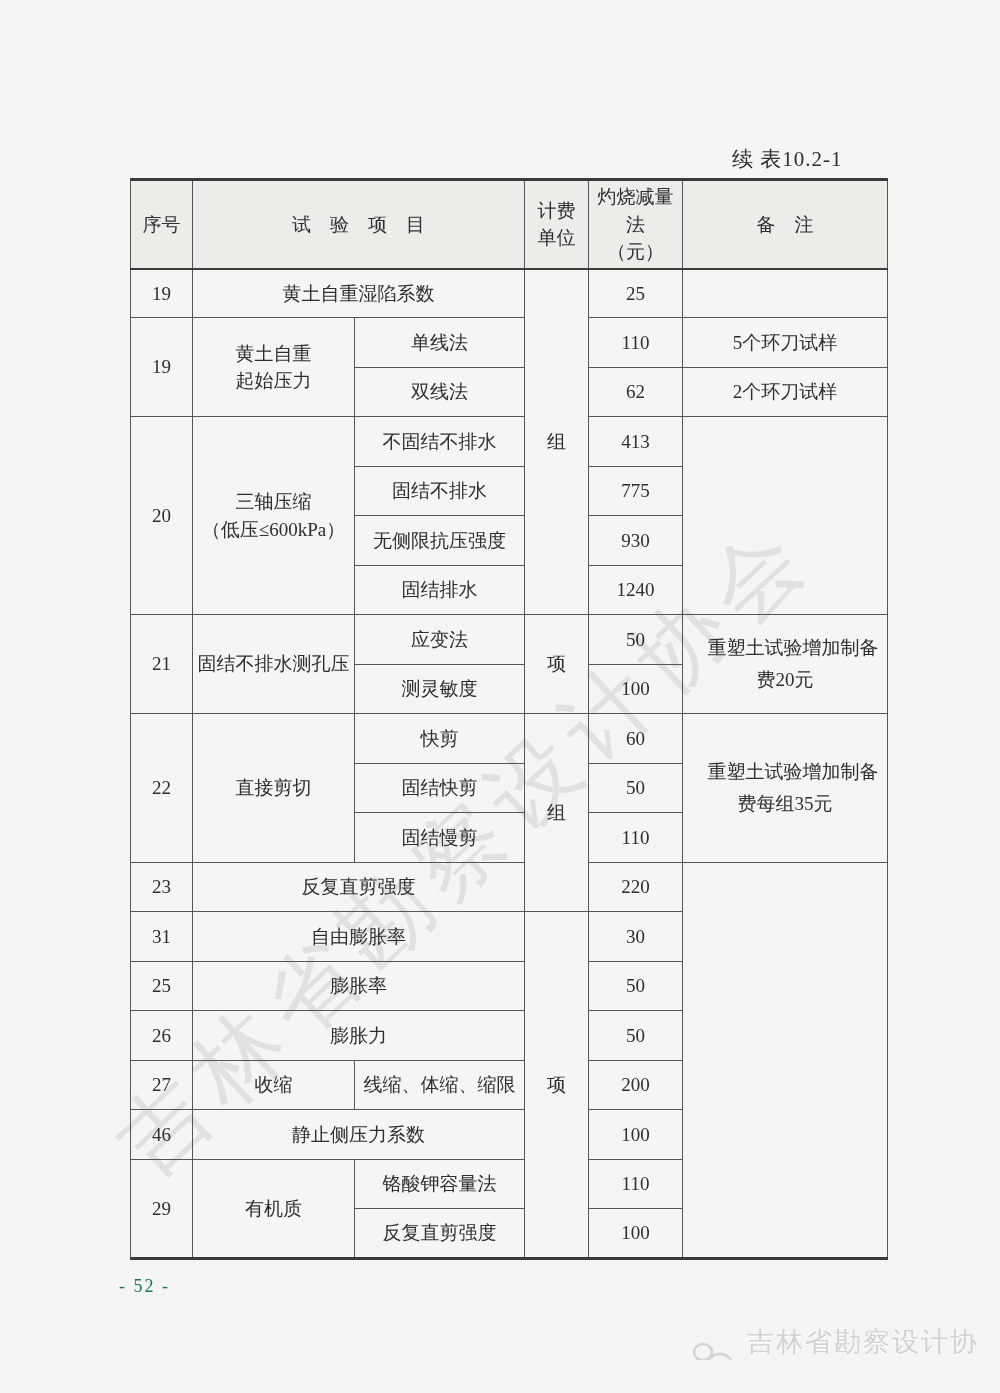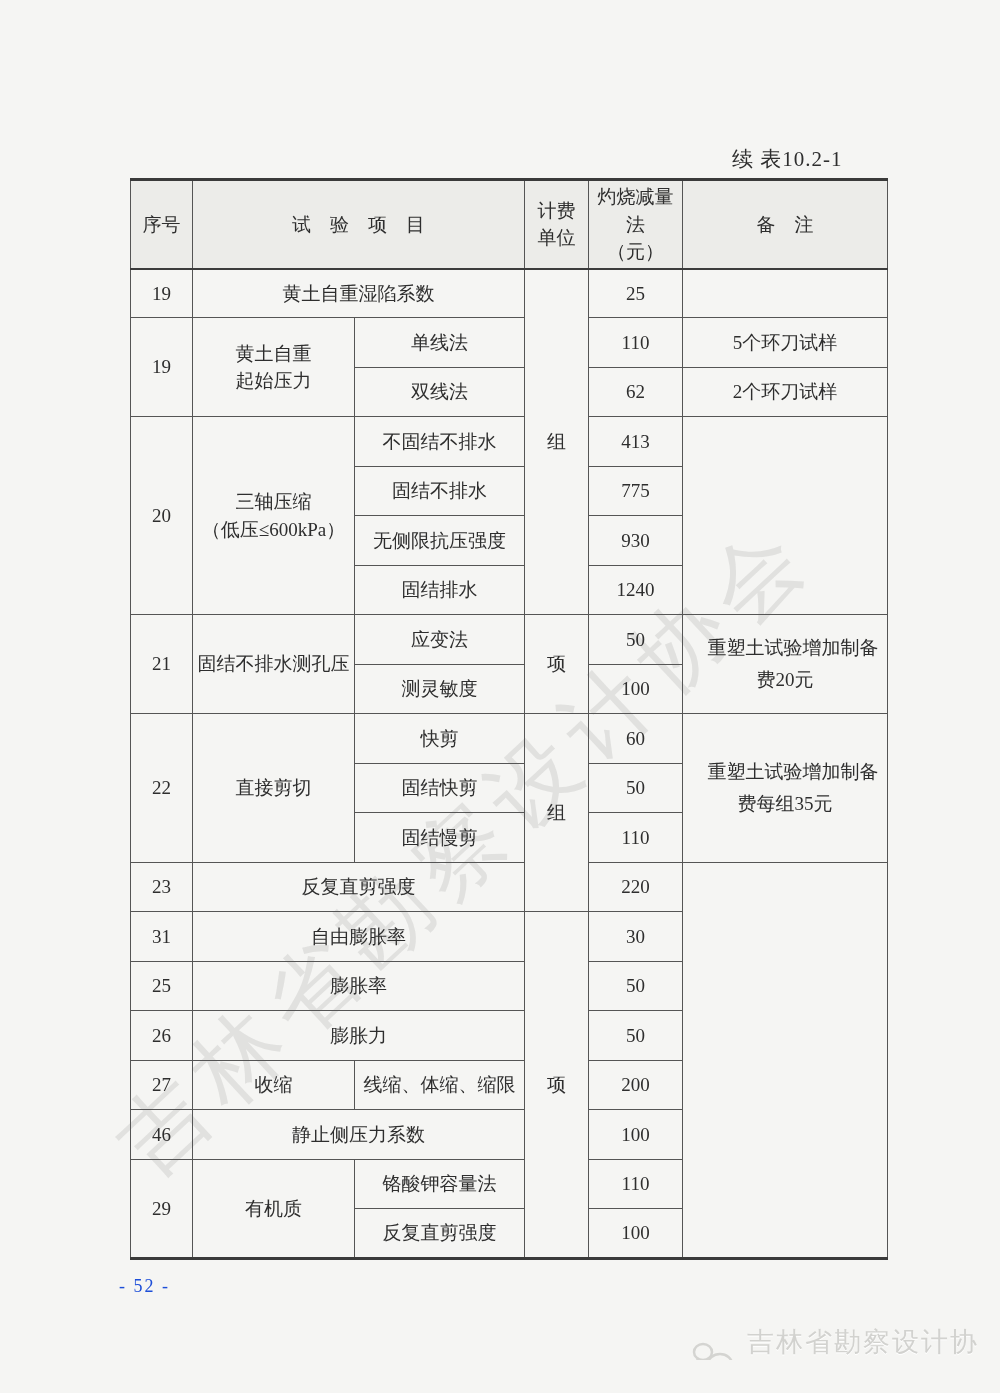--- a/index.html
+++ b/index.html
@@ -50,21 +50,21 @@
 
   .two-line .line { display:block; }
 
   td.note-cell { text-align:left; padding:4px 8px 4px 6px; }
   .note-par { text-indent:16px; line-height:1.7; }
   .note-single { padding-left:15px; }
 
   
   .pageno {
     position:absolute; left:119px; top:1276px;
-    font-size:18px; letter-spacing:2px; color:#1d4ed8; z-index:3;
+    font-size:18px; letter-spacing:2px; color:#0f766e; z-index:3;
   }
   .brand {
     position:absolute; left:690px; top:1324px;
     display:flex; align-items:center; gap:7px;
     z-index:3; color:#d0d0cd;
   }
   .brand-text {
     font-size:27px; letter-spacing:2px; color:#d2d2cf;
     text-shadow:0 1px 0 #ffffff;
   }

